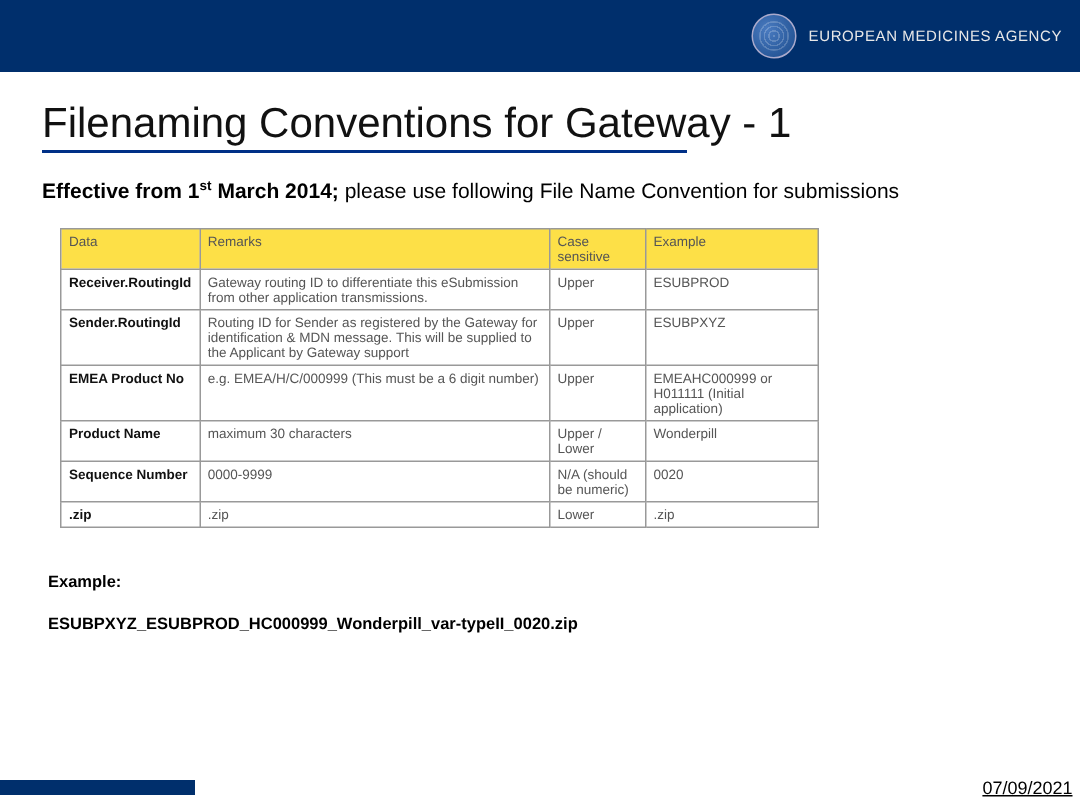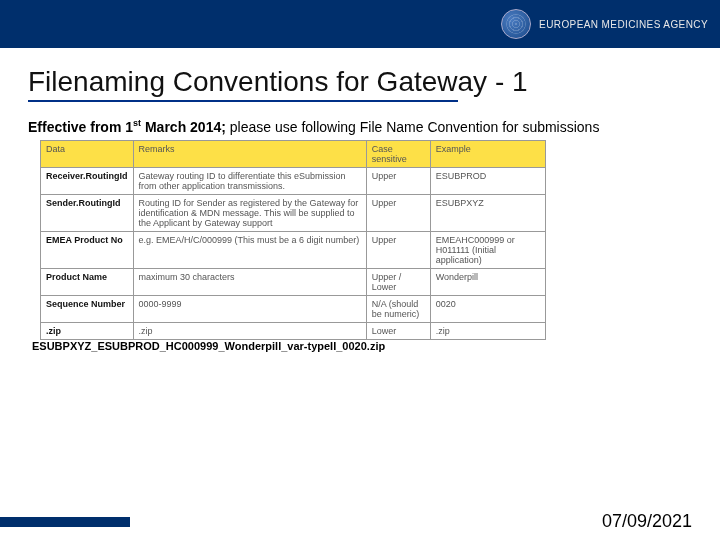--- a/index.html
+++ b/index.html
@@ -24,42 +24,42 @@
     content:""; position:absolute; inset:4px; border-radius:50%;
     background: repeating-radial-gradient(circle, rgba(255,255,255,.2) 0 1px, transparent 1px 3px);
   }
   .brand-text { color: #e8e8e8; font-size: 10px; letter-spacing: .4px; }
   .content { padding: 18px 28px 0 28px; }
   h1 {
     font-size: 28px; font-weight: 400; color: #111;
     margin-bottom: 2px;
   }
   .underline { height: 2px; background: #003087; width: 430px; margin-bottom: 14px; }
-  .intro { font-size: 14px; line-height: 1.7; margin-bottom: 0; }
+  .intro { font-size: 14px; line-height: 1.7; margin-bottom: 12px; }
   .intro .bold { font-weight: 700; }
   .intro .sup { font-size: 9px; vertical-align: super; font-weight:700;}
   .table-wrap { padding-left: 12px; }
   table {
     border-collapse: collapse; width: 506px; font-size: 9px;
     color: #555;
   }
   th, td {
     border: 1px solid #999; padding: 3px 5px; vertical-align: top;
     text-align: left; font-weight: 400;
   }
   thead th { background: #fde047; color:#555; font-weight:400;}
   tbody td:first-child { color:#111; font-weight:700; }
   .example-lbl { font-size: 11px; font-weight:700; margin: 30px 0 16px 4px; }
   .example-name { font-size: 11px; font-weight:700; margin-left:4px; }
   .footer {
     position: absolute; bottom: 8px; left: 0; right: 0;
     display: flex; align-items: center;
   }
   .footer-bar { height: 10px; background: #002f6c; width: 130px; }
-  .footer-date { margin-left: auto; margin-right: 28px; font-size: 18px; }
+  .footer-date { margin-left: auto; margin-right: 5px; font-size: 12px; text-decoration: underline; }
 </style>
 </head>
 <body>
 
 <div class="topbar">
   <div class="logo-circle"></div>
   <div class="brand-text">EUROPEAN MEDICINES AGENCY</div>
 </div>
 
 <div class="content">
@@ -114,19 +114,20 @@
         <tr>
           <td>.zip</td>
           <td>.zip</td>
           <td>Lower</td>
           <td>.zip</td>
         </tr>
       </tbody>
     </table>
   </div>
 
+  <div class="example-lbl">Example:</div>
   <div class="example-name">ESUBPXYZ_ESUBPROD_HC000999_Wonderpill_var-typeII_0020.zip</div>
 </div>
 
 <div class="footer">
   <div class="footer-bar"></div>
   <div class="footer-date">07/09/2021</div>
 </div>
 
 </body></html>

